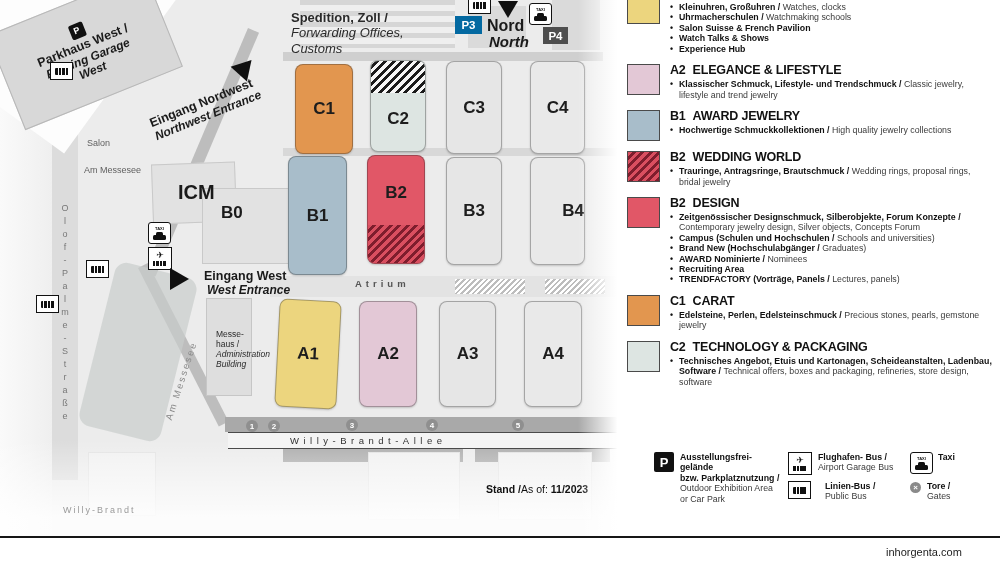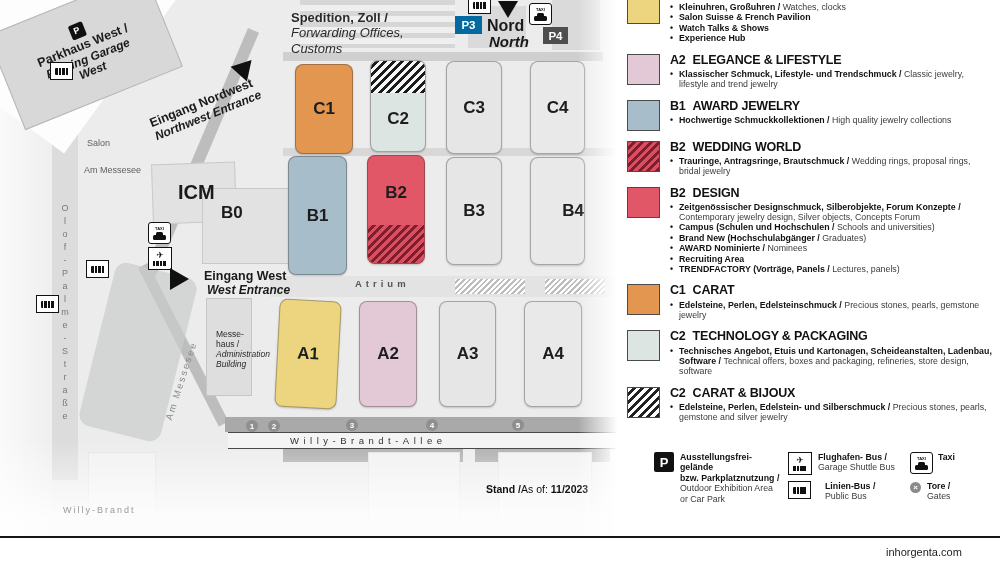--- a/index.html
+++ b/index.html
@@ -306,20 +306,21 @@
     <div class="fade-b"></div>
     <div class="fade-r"></div>
   </div>
 
   <div class="legend" id="legend-list">
       <div class="lg-item first-cut">
         <span class="sw sw-yellow"></span>
         <div class="lg-body">
           <ul>
             <li><b>Kleinuhren, Großuhren /</b><span>Watches, clocks</span></li>
+            <li><b>Uhrmacherschulen /</b><span>Watchmaking schools</span></li>
             <li><b>Salon Suisse &amp; French Pavilion</b></li>
             <li><b>Watch Talks &amp; Shows</b></li>
             <li><b>Experience Hub</b></li>
           </ul>
         </div>
       </div>
       <div class="lg-item">
         <span class="sw sw-pink"></span>
         <div class="lg-body">
           <div class="lg-head"><span class="code">A2</span><span>ELEGANCE &amp; LIFESTYLE</span></div>
@@ -368,29 +369,20 @@
             <li><b>Edelsteine, Perlen, Edelsteinschmuck /</b><span>Precious stones, pearls, gemstone jewelry</span></li>
           </ul>
         </div>
       </div>
       <div class="lg-item">
         <span class="sw sw-light"></span>
         <div class="lg-body">
           <div class="lg-head"><span class="code">C2</span><span>TECHNOLOGY &amp; PACKAGING</span></div>
           <ul>
             <li><b>Technisches Angebot, Etuis und Kartonagen, Scheideanstalten, Ladenbau, Software /</b><span>Technical offers, boxes and packaging, refineries, store design, software</span></li>
-          </ul>
-        </div>
-      </div>
-      <div class="lg-item">
-        <span class="sw sw-black-hatch"></span>
-        <div class="lg-body">
-          <div class="lg-head"><span class="code">C2</span><span>CARAT &amp; BIJOUX</span></div>
-          <ul>
-            <li><b>Edelsteine, Perlen, Edelstein- und Silberschmuck /</b><span>Precious stones, pearls, gemstone and silver jewelry</span></li>
           </ul>
         </div>
       </div>
     </div>
 
   <div class="transport">
     <div class="tr-entry" style="left:6px;top:4px;">
       <span class="p-icon">P</span>
       <span class="tr-text">
         <b>Ausstellungsfrei-</b>
@@ -402,21 +394,21 @@
     </div>
     <div class="tr-entry" style="left:140px;top:4px;">
       <span class="tr-icon-rel">
         <span class="plane-box">
             <span class="pl">✈</span>
             <span class="bus"></span>
           </span>
       </span>
       <span class="tr-text">
         <b>Flughafen- Bus /</b>
-        <span>Garage Shuttle Bus</span>
+        <span>Airport Garage Bus</span>
       </span>
     </div>
     <div class="tr-entry" style="left:140px;top:33px;gap:13px;">
       <span class="tr-icon-rel">
         <span class="busstop" style="position:absolute;">
             <span class="bus"></span>
           </span>
       </span>
       <span class="tr-text">
         <b>Linien-Bus /</b>

